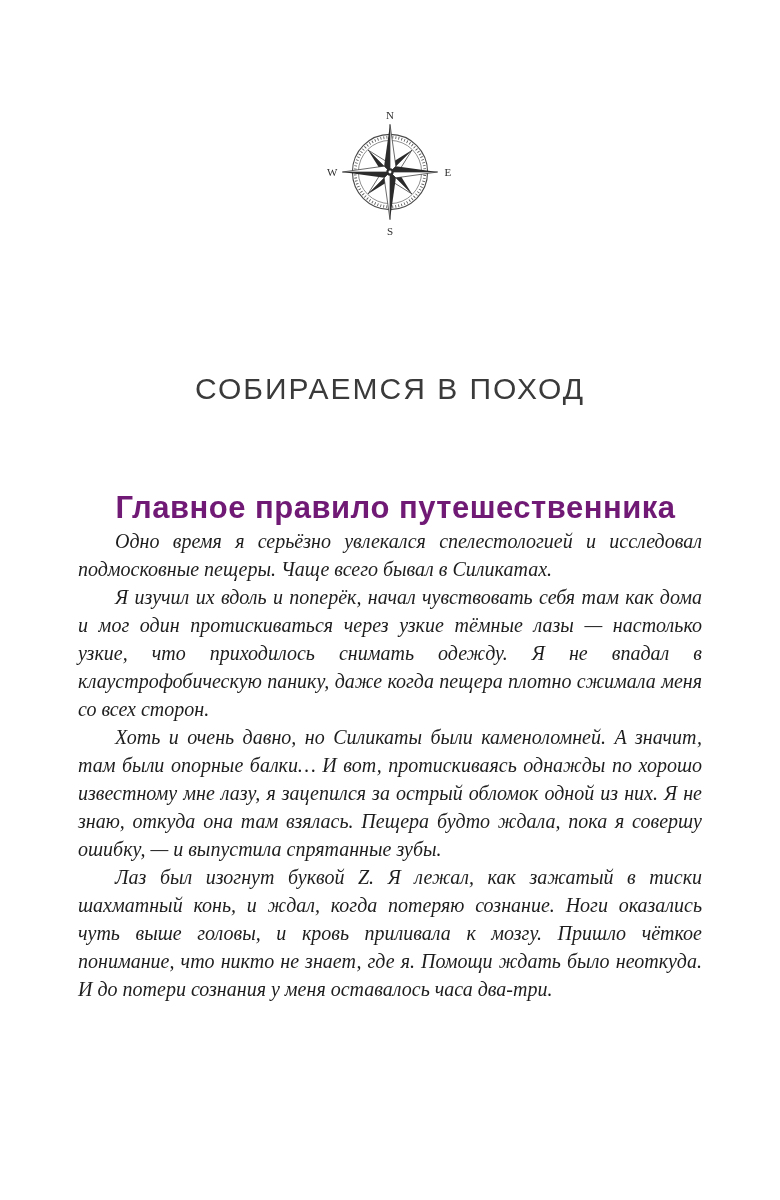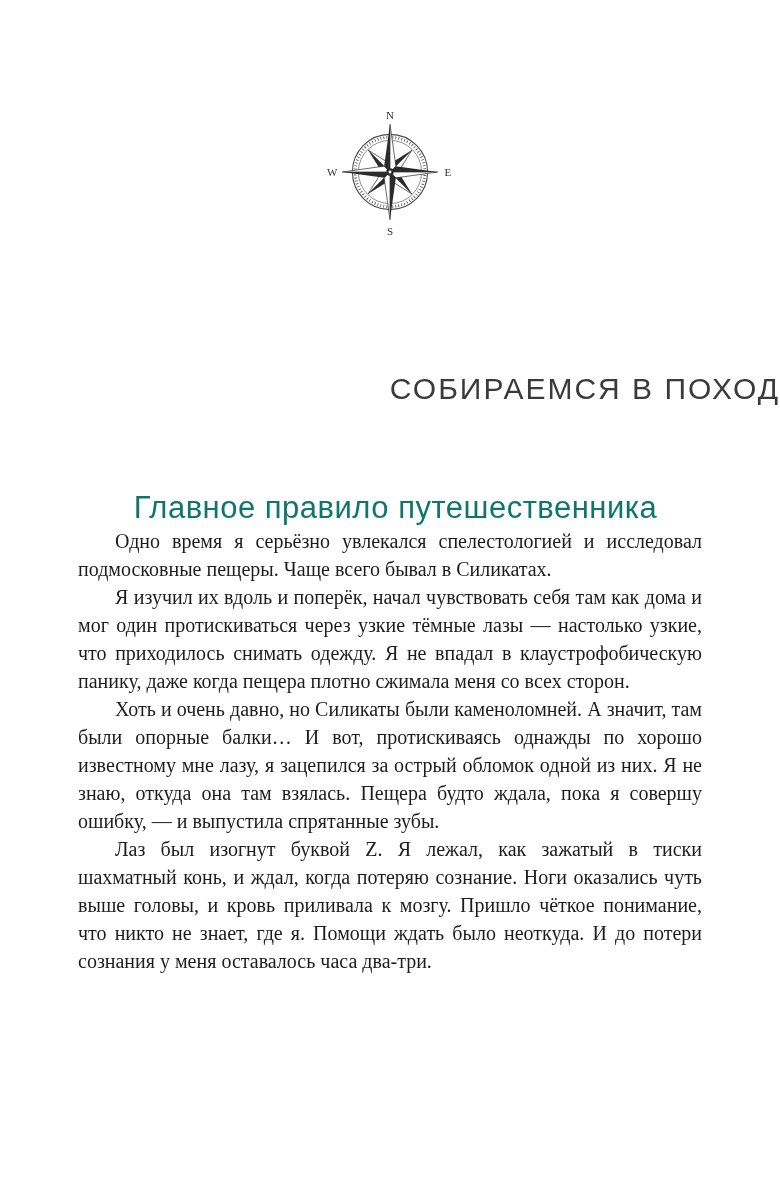--- a/index.html
+++ b/index.html
@@ -32,54 +32,55 @@
   .compass-letter {
     font-family: "Liberation Serif", serif;
     font-size: 12px;
     fill: #2e2e2e;
   }
   .chapter-title {
     position: absolute;
     top: 352px;
     left: 0;
     right: 0;
-    text-align: right;
+    text-align: center;
     font-family: "Liberation Sans", sans-serif;
     font-weight: 400;
     font-size: 30px;
     letter-spacing: 2px;
     color: #3a3a3a;
   }
   .section-heading {
     position: absolute;
     top: 464px;
     left: 0;
     right: 0;
     text-align: center;
     font-family: "Liberation Sans", sans-serif;
-    font-weight: 400;
+    font-weight: 700;
     font-size: 31px;
     letter-spacing: 0.5px;
-    color: #0f766e;
+    color: #701a75;
     padding-left: 11px;
   }
   .body-text {
     position: absolute;
     top: 527px;
     left: 78px;
     width: 624px;
     font-size: 20px;
     line-height: 28px;
     text-align: justify;
     color: #1d1d1d;
   }
   .body-text p {
     margin: 0;
     padding: 0;
     text-indent: 37px;
+    font-style: italic;
   }
   .page-number {
     position: absolute;
     top: 1086px;
     left: 0;
     right: 0;
     text-align: center;
     font-size: 20px;
     color: #222222;
   }

